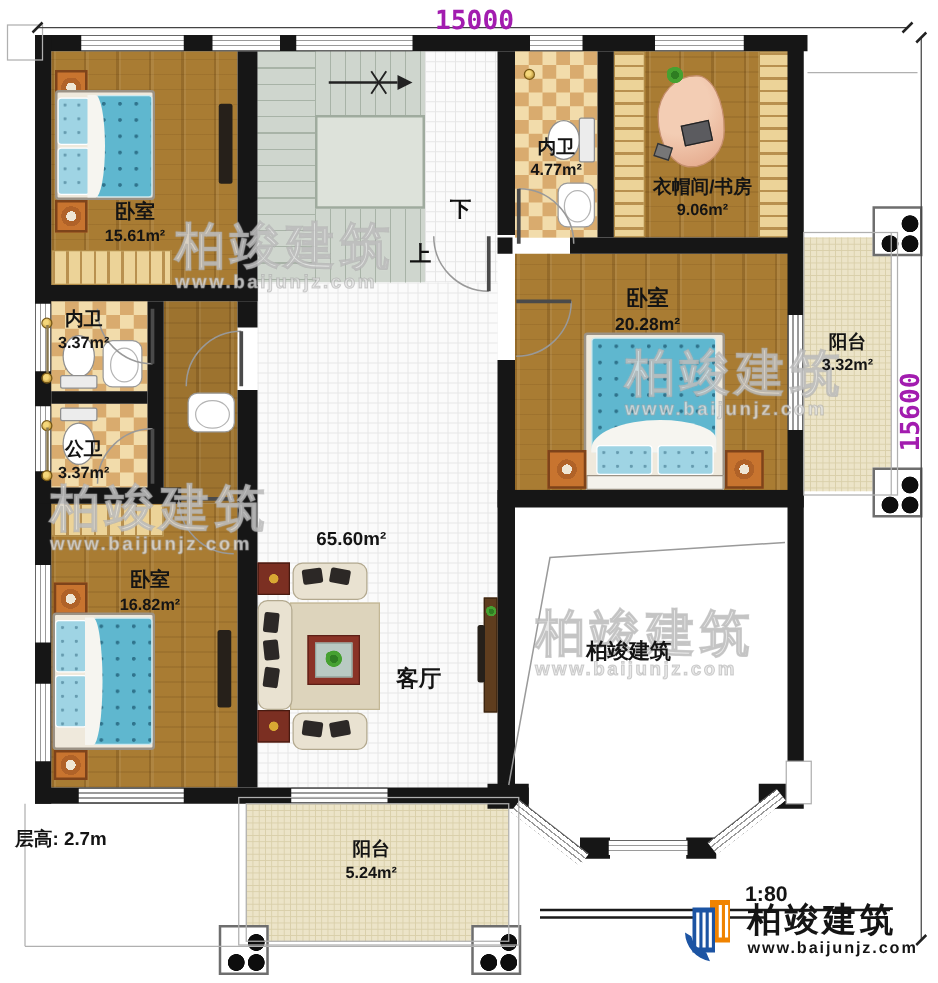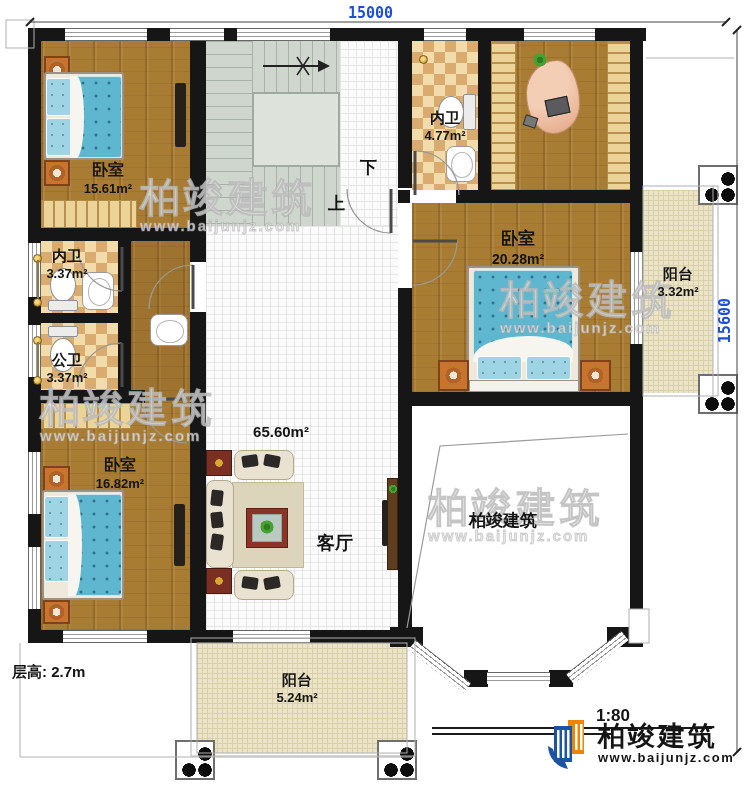--- a/index.html
+++ b/index.html
@@ -62,21 +62,21 @@
   .cab{background:#5f3d1e;border:1px solid #3a2410;}
   .column{background:#fff;border:2px solid #6e6e6e;
           background-image:radial-gradient(circle at 28px 12px,#0d0d0d 0 6.5px,rgba(0,0,0,0) 7px),
                            radial-gradient(circle at 12px 28px,#0d0d0d 0 6.5px,rgba(0,0,0,0) 7px),
                            radial-gradient(circle at 28px 28px,#0d0d0d 0 6.5px,rgba(0,0,0,0) 7px);}
   .wm{position:absolute;font-weight:bold;color:rgba(215,215,215,.55);
       -webkit-text-stroke:.8px rgba(140,140,140,.40);text-shadow:0 0 1px rgba(255,255,255,.6);
       line-height:1.05;white-space:nowrap;}
   .wm .t1{display:block;font-size:40px;letter-spacing:4px;}
   .wm .t2{display:block;font-size:15px;letter-spacing:2px;}
-  .dimtext{position:absolute;font-weight:bold;color:#1d4ed8;font-size:15px;font-family:"DejaVu Sans Mono","Liberation Mono",monospace;}
+  .dimtext{position:absolute;font-weight:bold;color:#a21caf;font-size:21px;font-family:"DejaVu Sans Mono","Liberation Mono",monospace;}
   .updown{position:absolute;font-weight:bold;color:#111;font-size:17px;}
   .gold{background:radial-gradient(circle at 40% 40%,#f5d77a 0 30%,#a8791c 100%);border-radius:50%;border:1px solid #7a5a14;}
   .titleband{position:absolute;color:#141414;font-weight:bold;}
 </style>
 </head>
 <body>
 
 <div id="canvas">
 
   <div class="abs wood" style="left:41px;top:41px;width:149px;height:187px;"></div>
@@ -285,20 +285,24 @@
   </div>
 
   <div class="rlabel" style="left:48px;top:160px;width:120px;">
     <span class="rn">卧室</span>
     <span class="ra">15.61m²</span>
   </div>
   <div class="rlabel" style="left:412px;top:108px;width:66px;">
     <span class="rn" style="font-size:15px;">内卫</span>
     <span class="ra">4.77m²</span>
   </div>
+  <div class="rlabel" style="left:492px;top:140px;width:140px;">
+    <span class="rn" style="font-size:15px;">衣帽间/书房</span>
+    <span class="ra">9.06m²</span>
+  </div>
   <div class="rlabel" style="left:448px;top:228px;width:140px;">
     <span class="rn" style="font-size:17px;">卧室</span>
     <span class="ra" style="font-size:14px;">20.28m²</span>
   </div>
   <div class="rlabel" style="left:643px;top:264px;width:70px;">
     <span class="rn" style="font-size:15px;">阳台</span>
     <span class="ra">3.32m²</span>
   </div>
   <div class="rlabel" style="left:35px;top:246px;width:64px;">
     <span class="rn" style="font-size:15px;">内卫</span>

